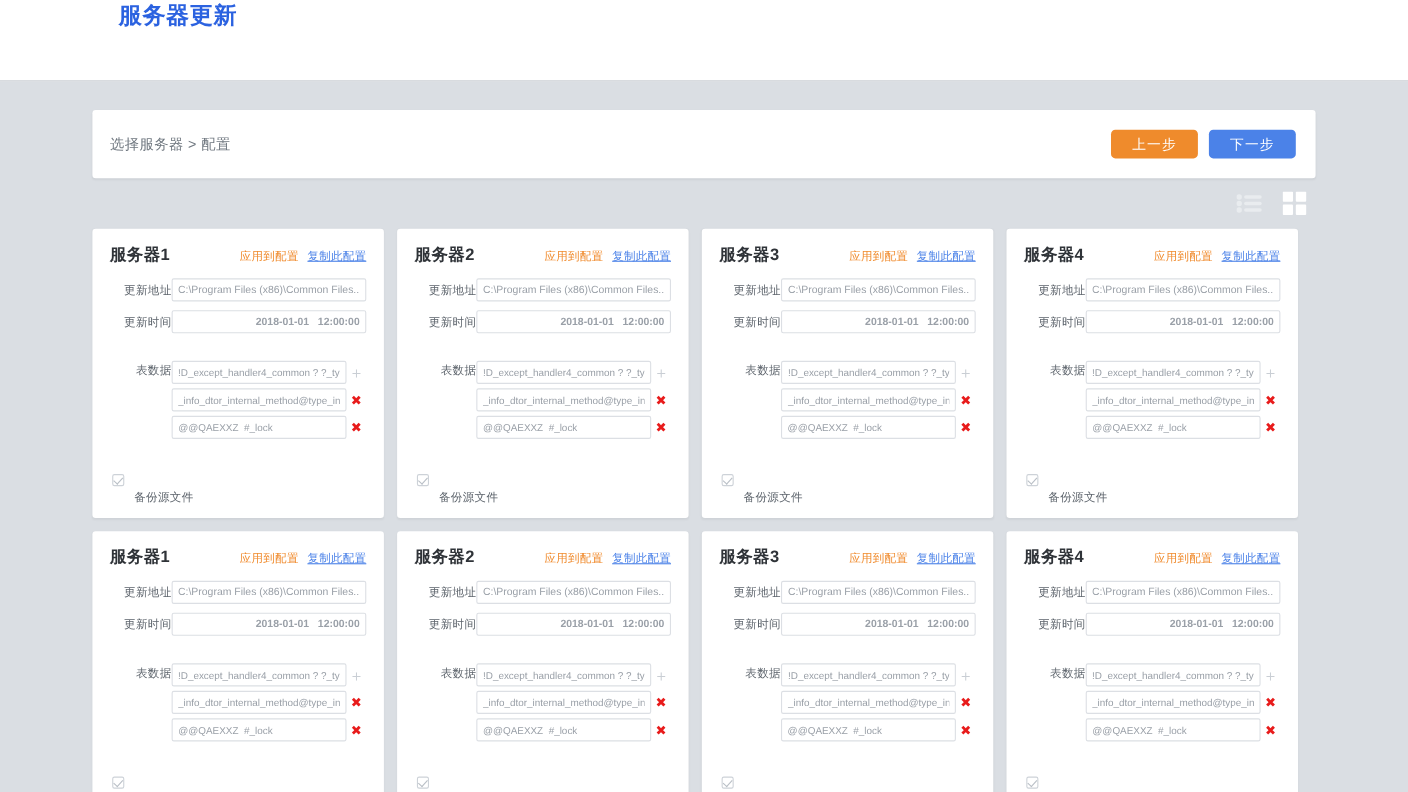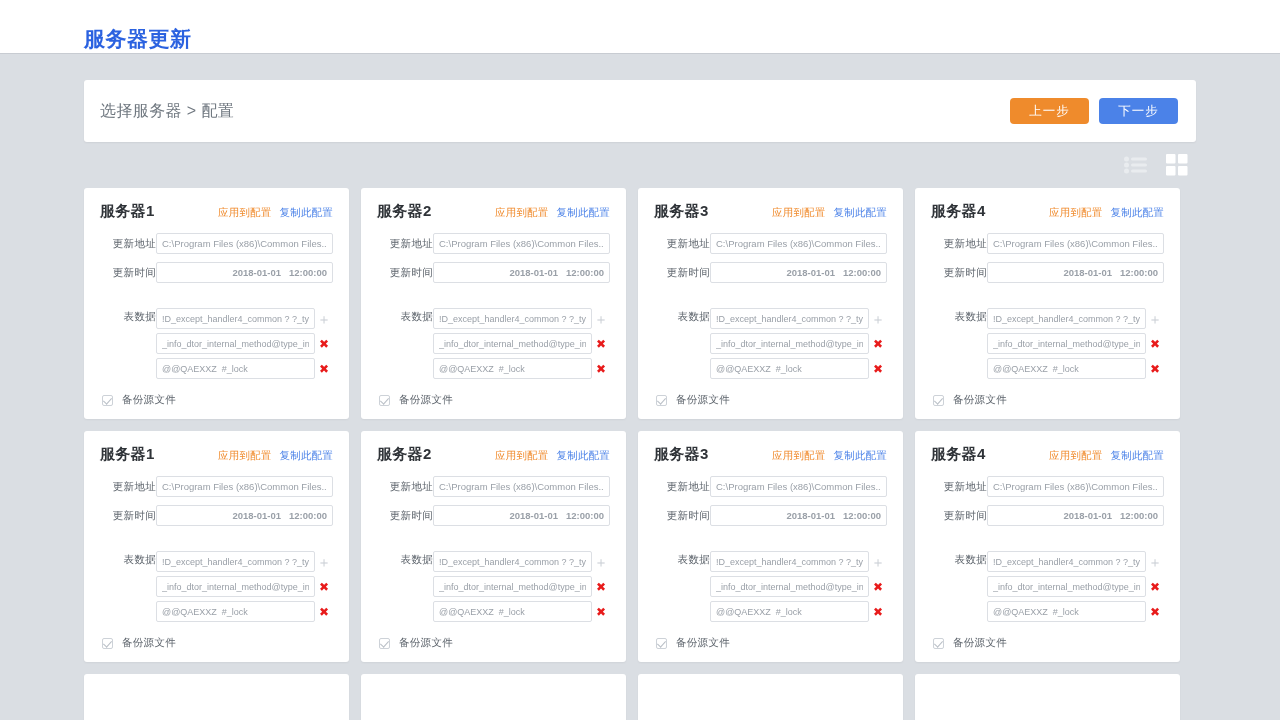--- a/index.html
+++ b/index.html
@@ -5,26 +5,26 @@
   * { box-sizing: border-box; margin: 0; padding: 0; }
   html, body {
     width: 1280px; height: 720px;
     overflow: hidden;
     background: #dadee3;
     font-family: "Liberation Sans", "DejaVu Sans", sans-serif;
   }
 
   
   .topbar {
-    height: 54px;
+    height: 74px;
     background: #ffffff;
     border-bottom: 1px solid #c8ccd2;
     display: flex;
-    align-items: flex-end;
-    padding-left: 84px;
+    align-items: flex-start;
+    padding-left: 108px;
   }
   .app-title {
     font-size: 21px;
     font-weight: bold;
     color: #2b62e0;
     letter-spacing: .5px;
   }
 
   
   .page {
@@ -36,21 +36,21 @@
     background: #fff;
     border-radius: 3px;
     height: 62px;
     display: flex;
     align-items: center;
     justify-content: space-between;
     padding: 0 18px 0 16px;
     box-shadow: 0 1px 2px rgba(0,0,0,.06);
   }
   .crumb {
-    font-size: 16px;
+    font-size: 13px;
     color: #707880;
     letter-spacing: .4px;
   }
   .crumb-actions { display: flex; gap: 10px; justify-content: space-between; }
   .btn {
     border: none;
     border-radius: 4px;
     height: 26px;
     min-width: 79px;
     color: #fff;
@@ -101,21 +101,21 @@
     color: #2f3338;
     letter-spacing: .3px;
   }
   .card-links { display: flex; gap: 8px; }
   .lnk {
     font-size: 10.5px;
     cursor: pointer;
     letter-spacing: .2px;
   }
   .lnk-apply { color: #f08a2b; }
-  .lnk-copy  { color: #4b82e8; }
+  .lnk-copy  { color: #4b82e8; text-decoration: underline; }
 
   
   .frow {
     display: flex;
     align-items: center;
     margin-bottom: 8px;
   }
   .flabel {
     width: 56px;
     flex: 0 0 56px;
@@ -192,20 +192,21 @@
     left: 2px; top: 0px;
     width: 4px; height: 7px;
     border: solid #b9bfc6;
     border-width: 0 1.4px 1.4px 0;
     transform: rotate(42deg);
   }
   .cblabel {
     font-size: 10.5px;
     color: #5d646c;
     letter-spacing: .3px;
+    margin-top: 32px;
   }
 </style>
 </head>
 <body>
 
 <div class="topbar">
   <span class="app-title">服务器更新</span>
 </div>
 
 <div class="page">

